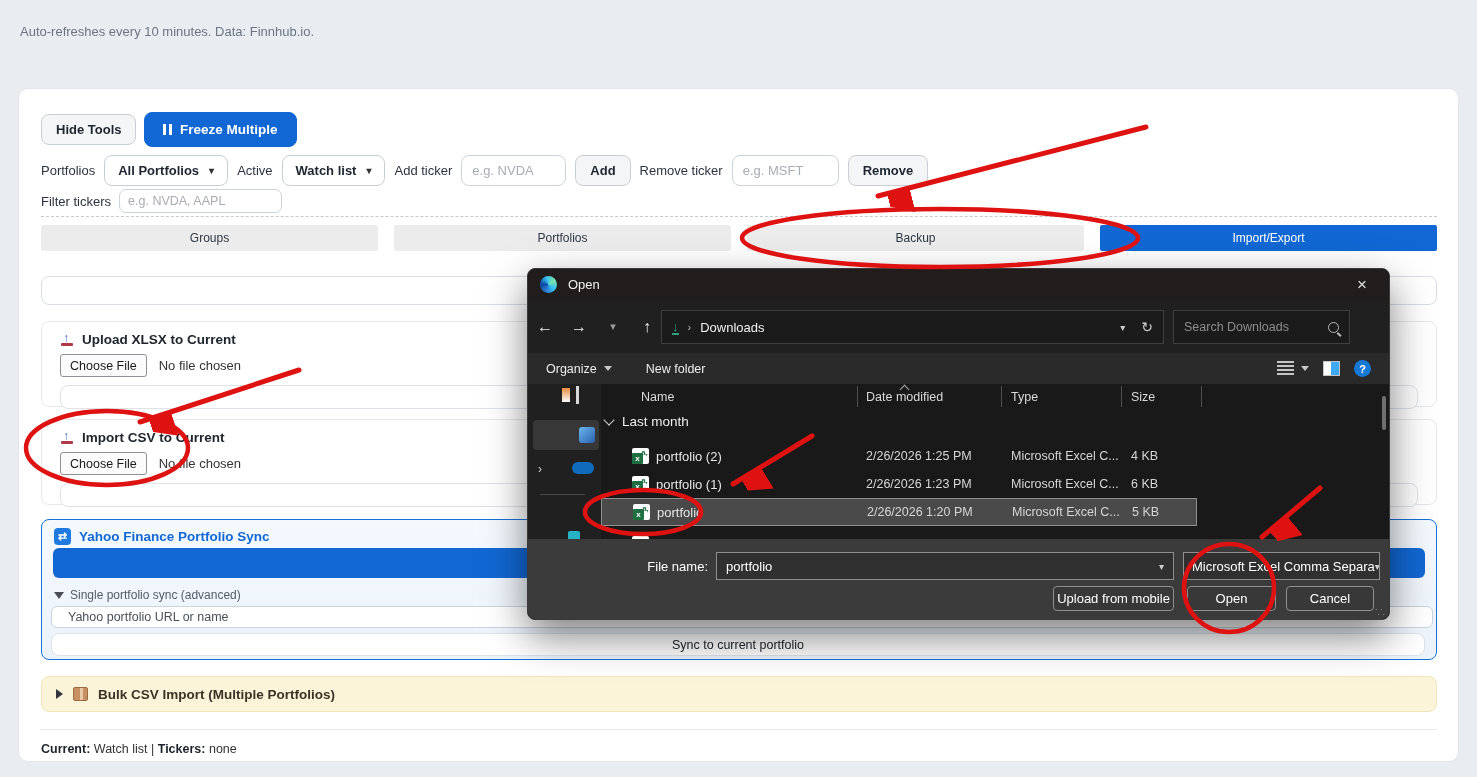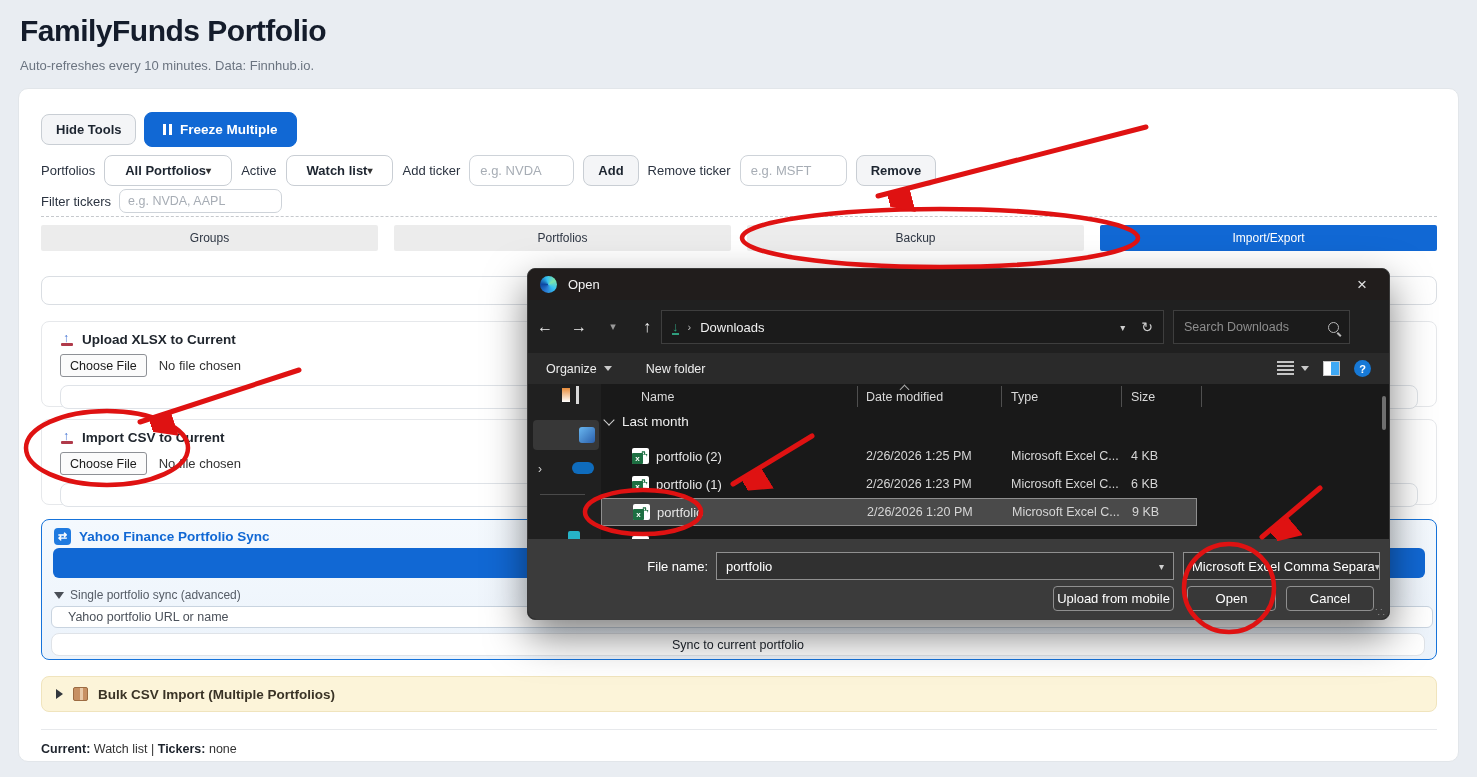--- a/index.html
+++ b/index.html
@@ -20,21 +20,21 @@
          border-radius:8px; font-size:13px; font-weight:700; cursor:pointer; }
   .btn-blue { background:#1168d4; border-color:#1168d4; color:#fff; }
 
   .hide-tools { position:absolute; left:22px; top:25px; height:31px; padding:0 14px; }
   .freeze { position:absolute; left:125px; top:23px; height:35px; padding:0 18px; font-size:13.5px; }
   .pause-ic { width:9px; height:11px; margin-right:8px;
               background:linear-gradient(90deg,#fff 0 3px,transparent 3px 6px,#fff 6px 9px); }
 
   .tool-row { position:absolute; left:22px; top:65px; height:32px; display:flex; align-items:center; gap:9px;
               font-size:13px; color:#2b3340; }
-  .sel { display:inline-flex; align-items:center; height:31px; padding:0 20px;
+  .sel { display:inline-flex; align-items:center; gap:10px; height:31px; padding:0 13px;
          background:#fff; border:1px solid #c9ced4; border-radius:8px; font-weight:700; color:#1d2530; }
   .sel .chev { font-size:10px; color:#333; }
   .tin { height:31px; border:1px solid #ced3d9; border-radius:8px; padding:0 10px; font-size:13px;
          font-family:"Liberation Sans",sans-serif; color:#333; background:#fff; }
   .tin::placeholder { color:#a7adb5; }
   .sm-btn { height:31px; padding:0 14px; }
 
   .filter-row { position:absolute; left:22px; top:100px; display:flex; align-items:center; gap:8px;
                 font-size:13px; color:#2b3340; }
   .filter-in { height:24px; width:163px; border:1px solid #ced3d9; border-radius:7px; padding:0 8px;
@@ -186,21 +186,20 @@
              justify-content:center; cursor:pointer; }
   .grip { position:absolute; right:4px; bottom:4px; width:10px; height:10px; color:#999; font-size:9px; line-height:5px; }
 
   
   .anno { position:absolute; left:0; top:0; width:1477px; height:777px; z-index:50; pointer-events:none; }
 </style>
 </head>
 <body>
 
 <div class="page-header">
-  <div class="page-title">FamilyFunds Portfolio</div>
   <div class="page-sub">Auto-refreshes every 10 minutes. Data: Finnhub.io.</div>
 </div>
 
 <div class="card">
 
   <button class="btn hide-tools">Hide Tools</button>
   <button class="btn btn-blue freeze">
     <span class="pause-ic"></span>
     <span>Freeze Multiple</span>
   </button>
@@ -403,21 +402,21 @@
         <span class="sz">6 KB</span>
       </div>
       <div class="frow selected" style="top:114px">
         <span class="xls-ic">
             <span class="a">a,</span>
             <span class="grid">x</span>
           </span>
         <span class="nm">portfolio</span>
         <span class="dt">2/26/2026 1:20 PM</span>
         <span class="tp">Microsoft Excel C...</span>
-        <span class="sz">9 KB</span>
+        <span class="sz">5 KB</span>
       </div>
       <div class="frow" style="top:146px">
         <span class="xls-ic">
             <span class="a">a,</span>
           </span>
       </div>
     </div>
   </div>
 
   <div class="dlg-foot">

